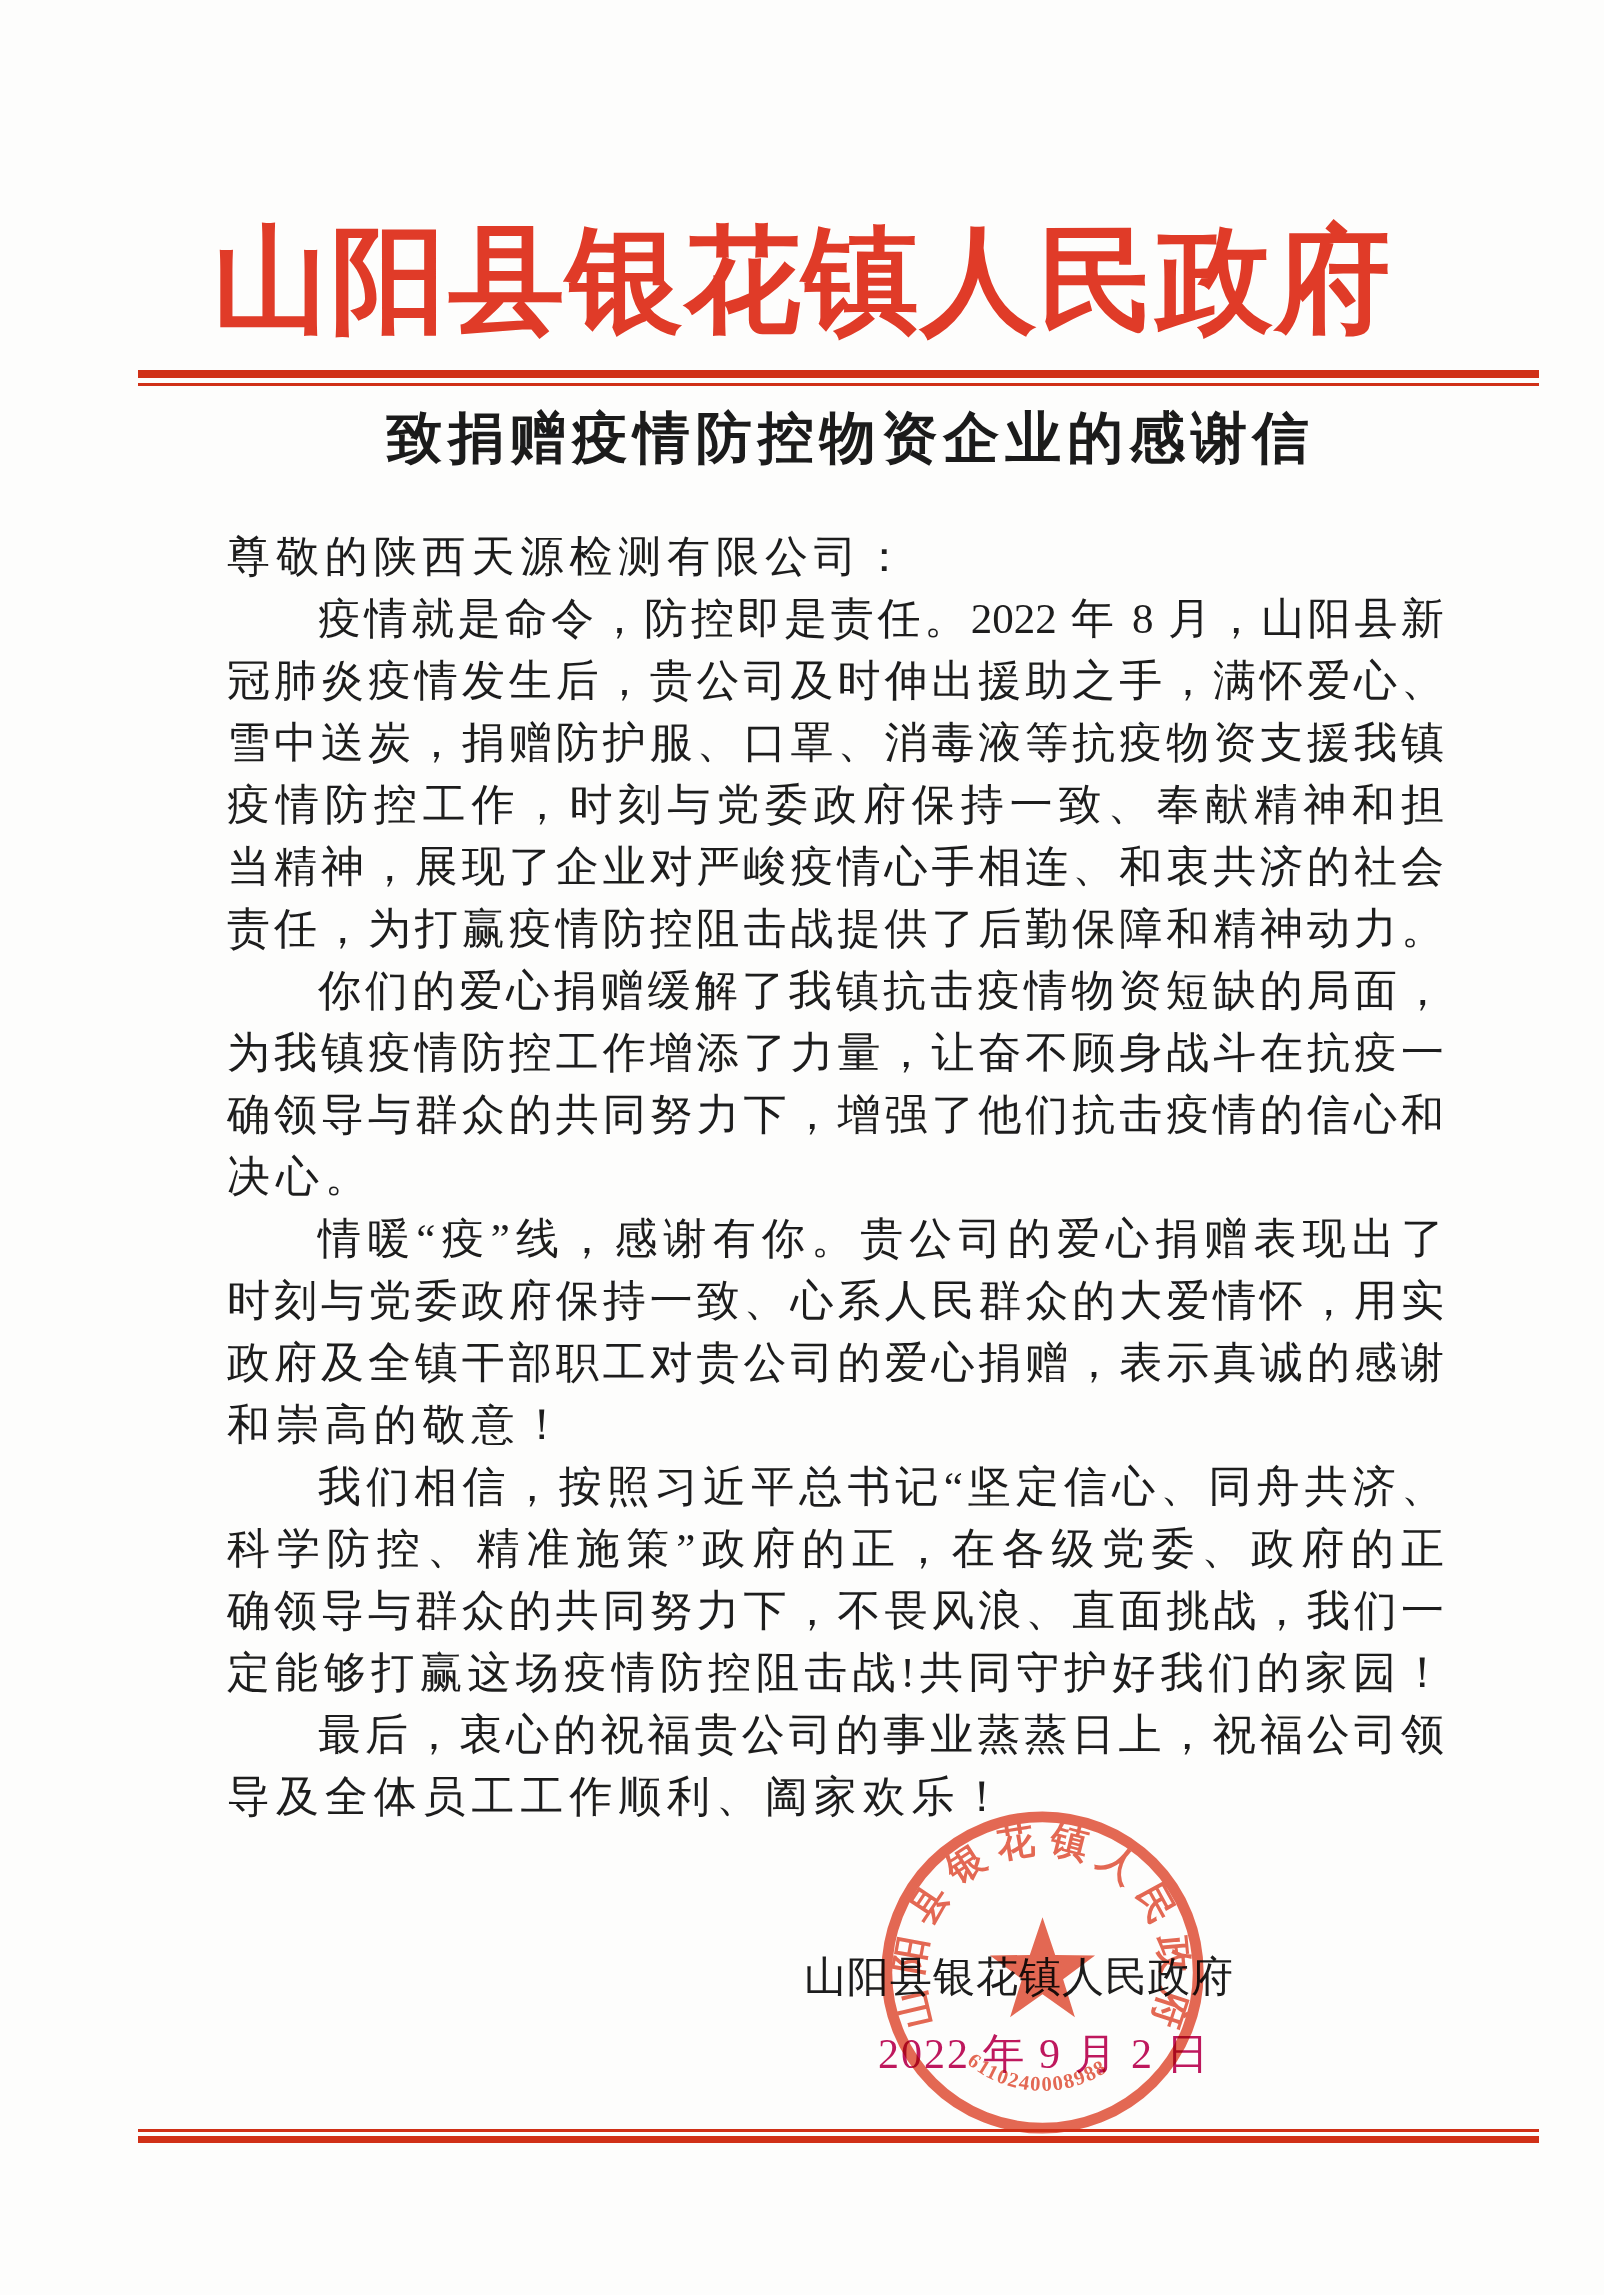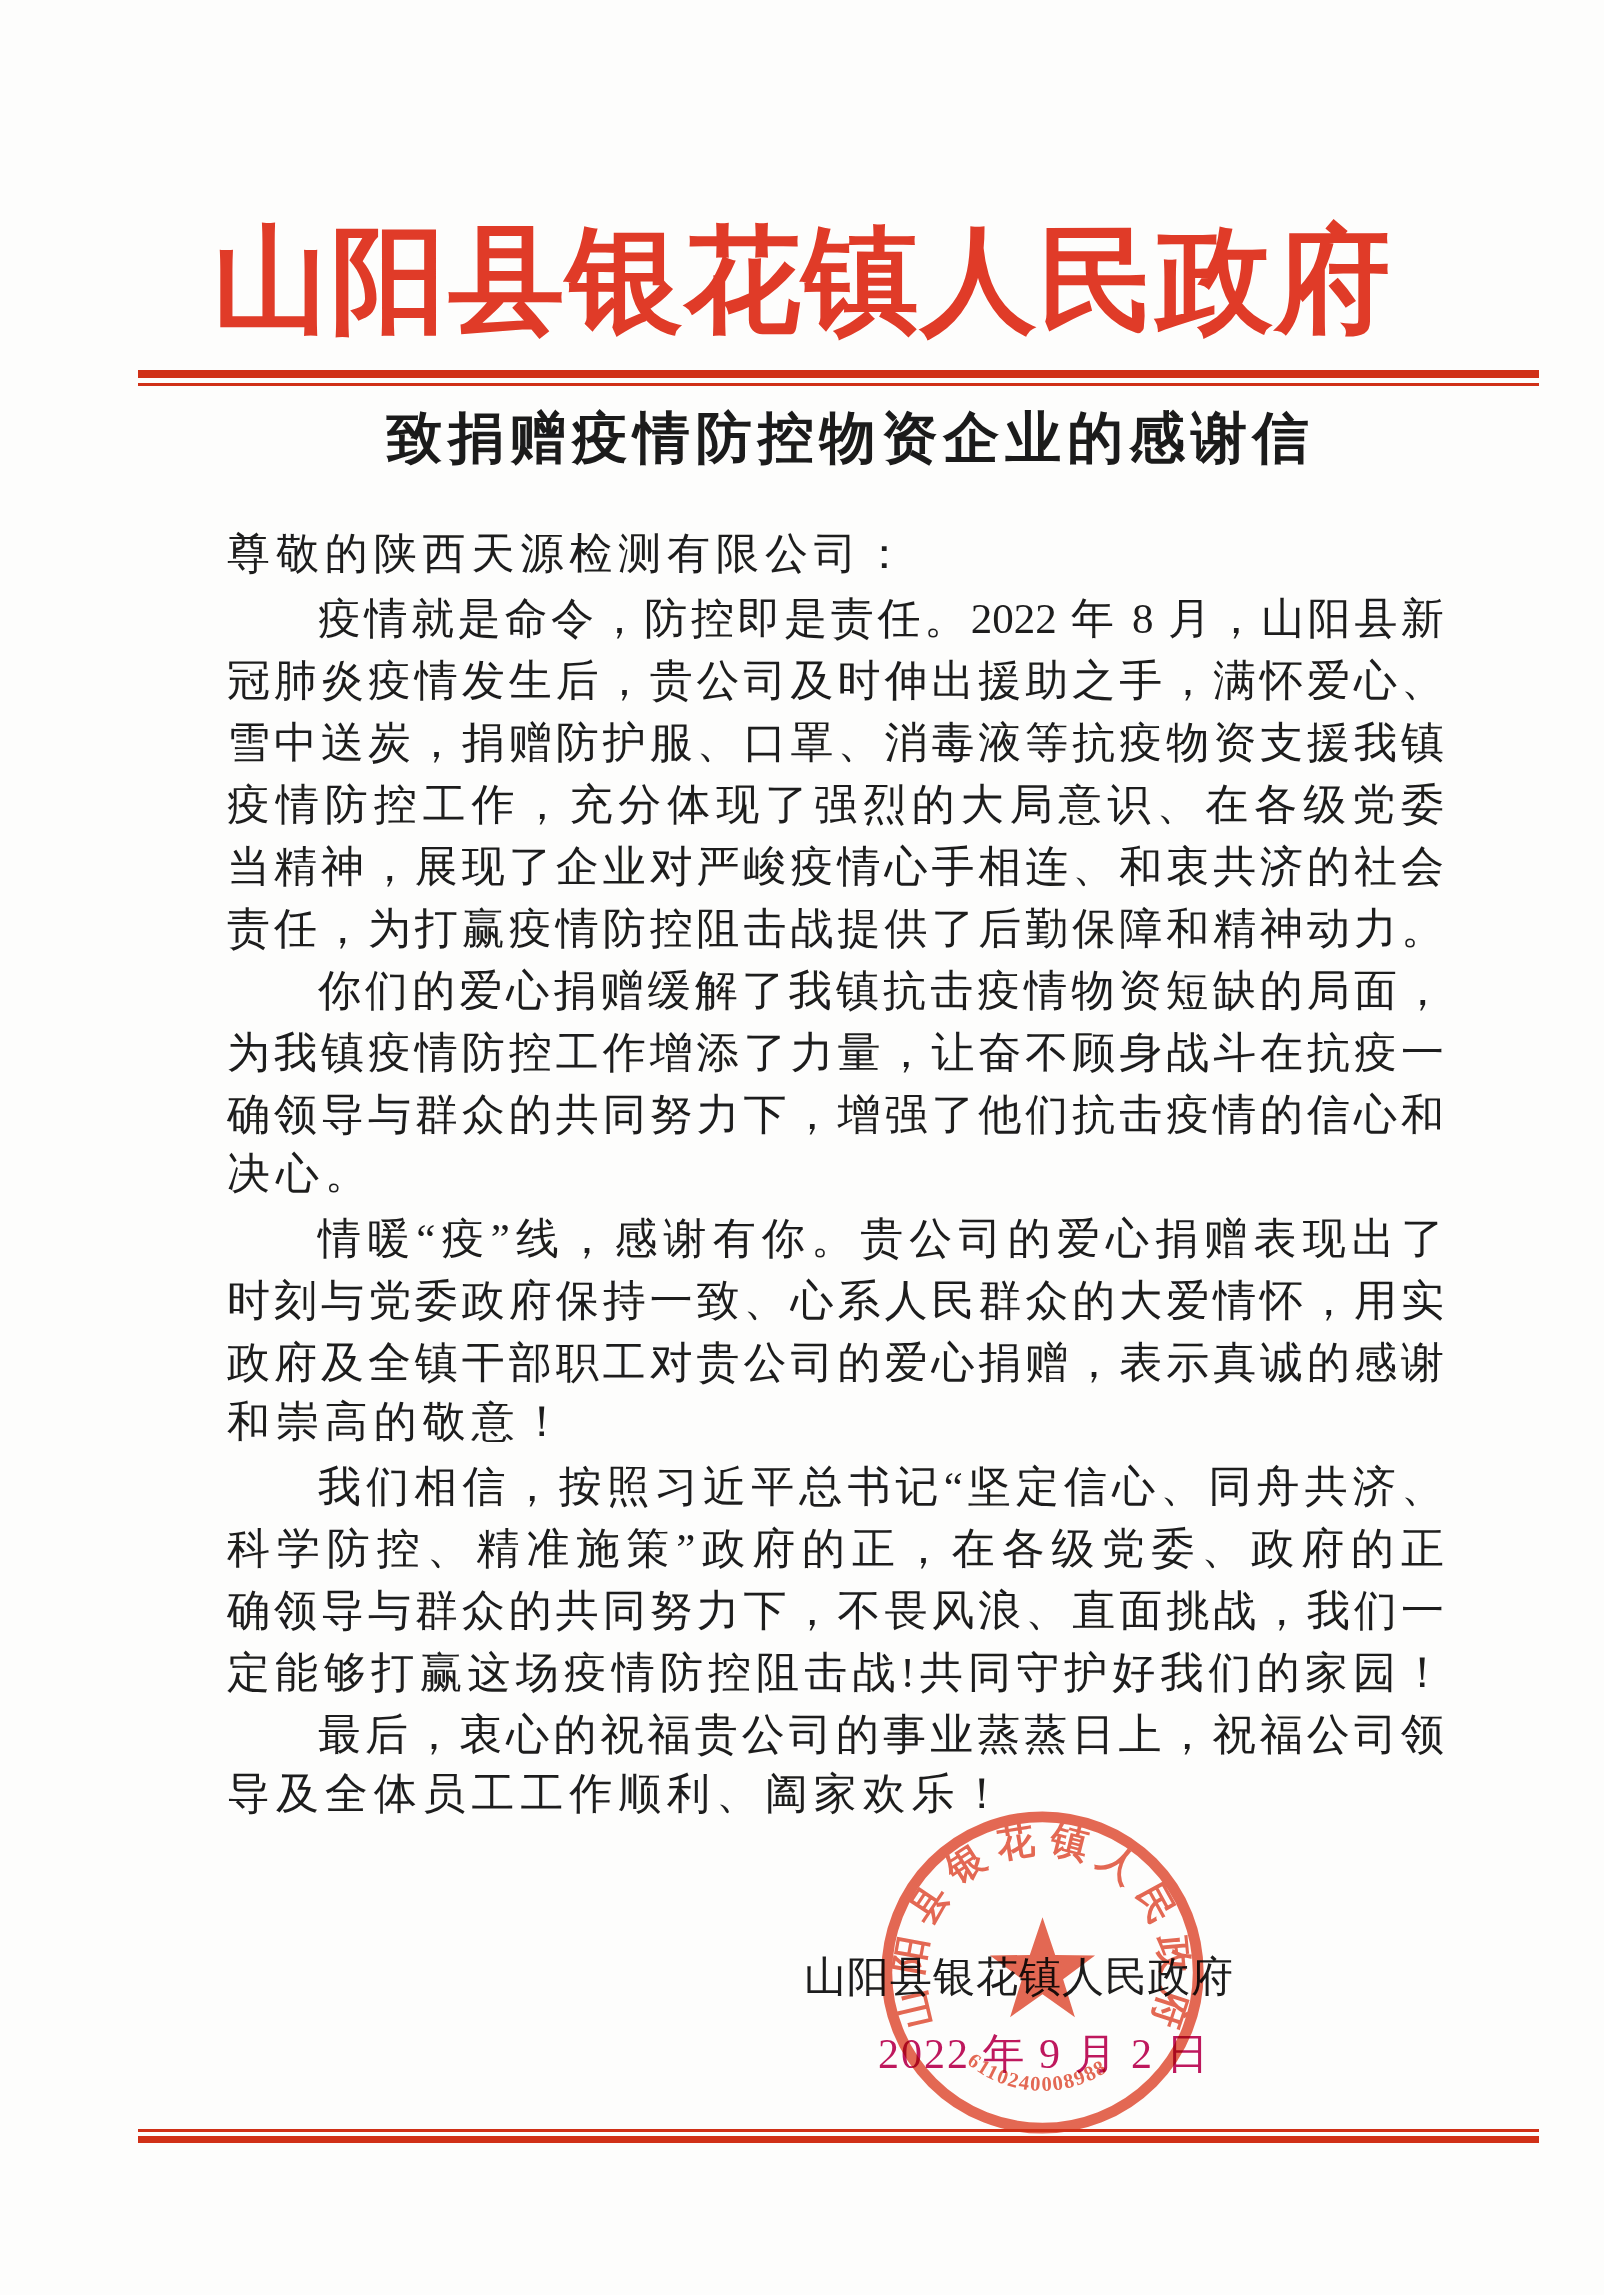--- a/index.html
+++ b/index.html
@@ -30,21 +30,21 @@
     letter-spacing:5.9px;white-space:nowrap;margin-left:48px;
   }
 
   
   .body-text{position:absolute;top:526px;left:227px;width:1217px;}
   .line{
     height:62px;line-height:62px;font-size:43px;color:#1d1d1d;
     text-align:justify;text-align-last:justify;
   }
   .line.ind{text-indent:91px;}
-  .line.end{text-align-last:left;letter-spacing:5.9px;font-family:Liberation Mono, monospace;}
+  .line.end{text-align-last:left;letter-spacing:5.9px;}
 
   
   .signature{
     position:absolute;top:1948px;left:804px;height:59px;line-height:59px;
     font-size:42px;color:#1d1d1d;letter-spacing:1px;white-space:nowrap;
   }
   .sig-date{
     position:absolute;top:2025px;left:878px;height:59px;line-height:59px;
     font-size:42px;color:#be185d;letter-spacing:2px;white-space:nowrap;
   }
@@ -70,21 +70,21 @@
   <div class="rule rule-top-thick"></div>
   <div class="rule rule-top-thin"></div>
 
   <div class="letter-title">致捐赠疫情防控物资企业的感谢信</div>
 
   <div class="body-text" id="body-text">
       <div class="line end">尊敬的陕西天源检测有限公司：</div>
       <div class="line ind">疫情就是命令，防控即是责任。2022 年 8 月，山阳县新</div>
       <div class="line">冠肺炎疫情发生后，贵公司及时伸出援助之手，满怀爱心、</div>
       <div class="line">雪中送炭，捐赠防护服、口罩、消毒液等抗疫物资支援我镇</div>
-      <div class="line">疫情防控工作，充分体现了强烈的大局意识、在各级党委</div>
+      <div class="line">疫情防控工作，时刻与党委政府保持一致、奉献精神和担</div>
       <div class="line">当精神，展现了企业对严峻疫情心手相连、和衷共济的社会</div>
       <div class="line">责任，为打赢疫情防控阻击战提供了后勤保障和精神动力。</div>
       <div class="line ind">你们的爱心捐赠缓解了我镇抗击疫情物资短缺的局面，</div>
       <div class="line">为我镇疫情防控工作增添了力量，让奋不顾身战斗在抗疫一</div>
       <div class="line">确领导与群众的共同努力下，增强了他们抗击疫情的信心和</div>
       <div class="line end">决心。</div>
       <div class="line ind">情暖“疫”线，感谢有你。贵公司的爱心捐赠表现出了</div>
       <div class="line">时刻与党委政府保持一致、心系人民群众的大爱情怀，用实</div>
       <div class="line">政府及全镇干部职工对贵公司的爱心捐赠，表示真诚的感谢</div>
       <div class="line end">和崇高的敬意！</div>

